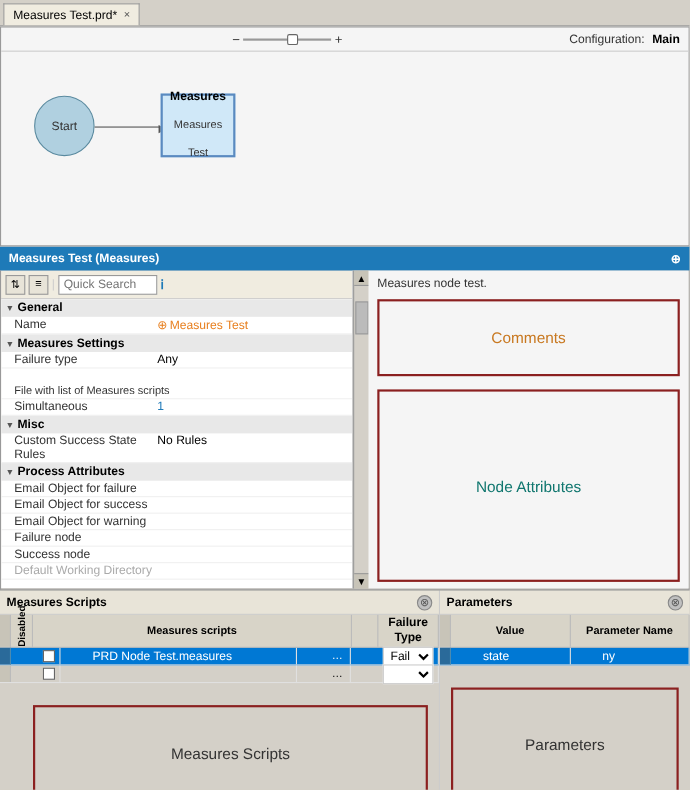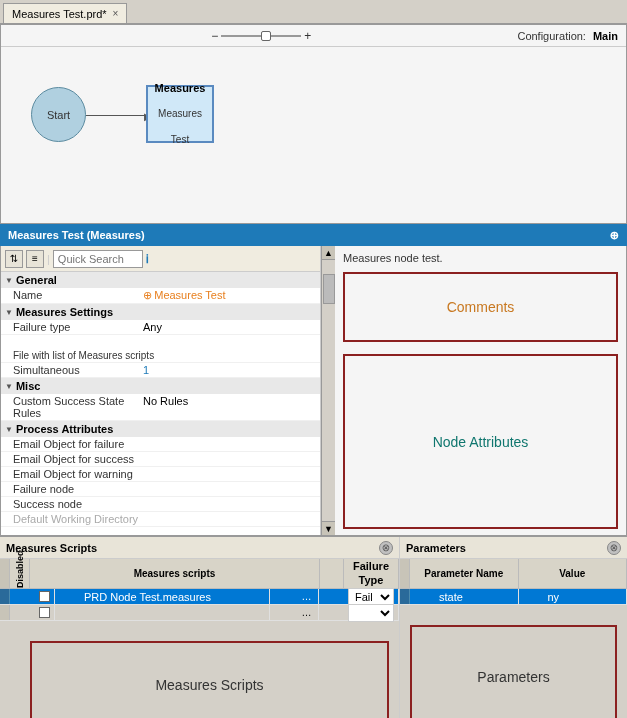--- a/index.html
+++ b/index.html
@@ -638,22 +638,22 @@
   </div>
 
   <div class="params-panel">
     <div class="bottom-panel-header">
       <span class="bottom-panel-title">Parameters</span>
       <div class="close-x">⊗</div>
     </div>
 
     <div class="table-header">
       <div class="th-cell col-stripe"></div>
+      <div class="th-cell col-param-value">Value</div>
       <div class="th-cell col-param-name" style="text-align:center;line-height:1.2;font-size:10px;">Parameter Name</div>
-      <div class="th-cell col-param-value">Value</div>
     </div>
 
     <div class="table-row selected">
       <div class="td-cell col-stripe" style="background:#2a6a9a;border-right:1px solid #4a8ab0;"></div>
       <div class="td-cell col-param-name">state</div>
       <div class="td-cell col-param-value">ny</div>
     </div>
 
     <div class="table-body">
       <div class="params-placeholder">

